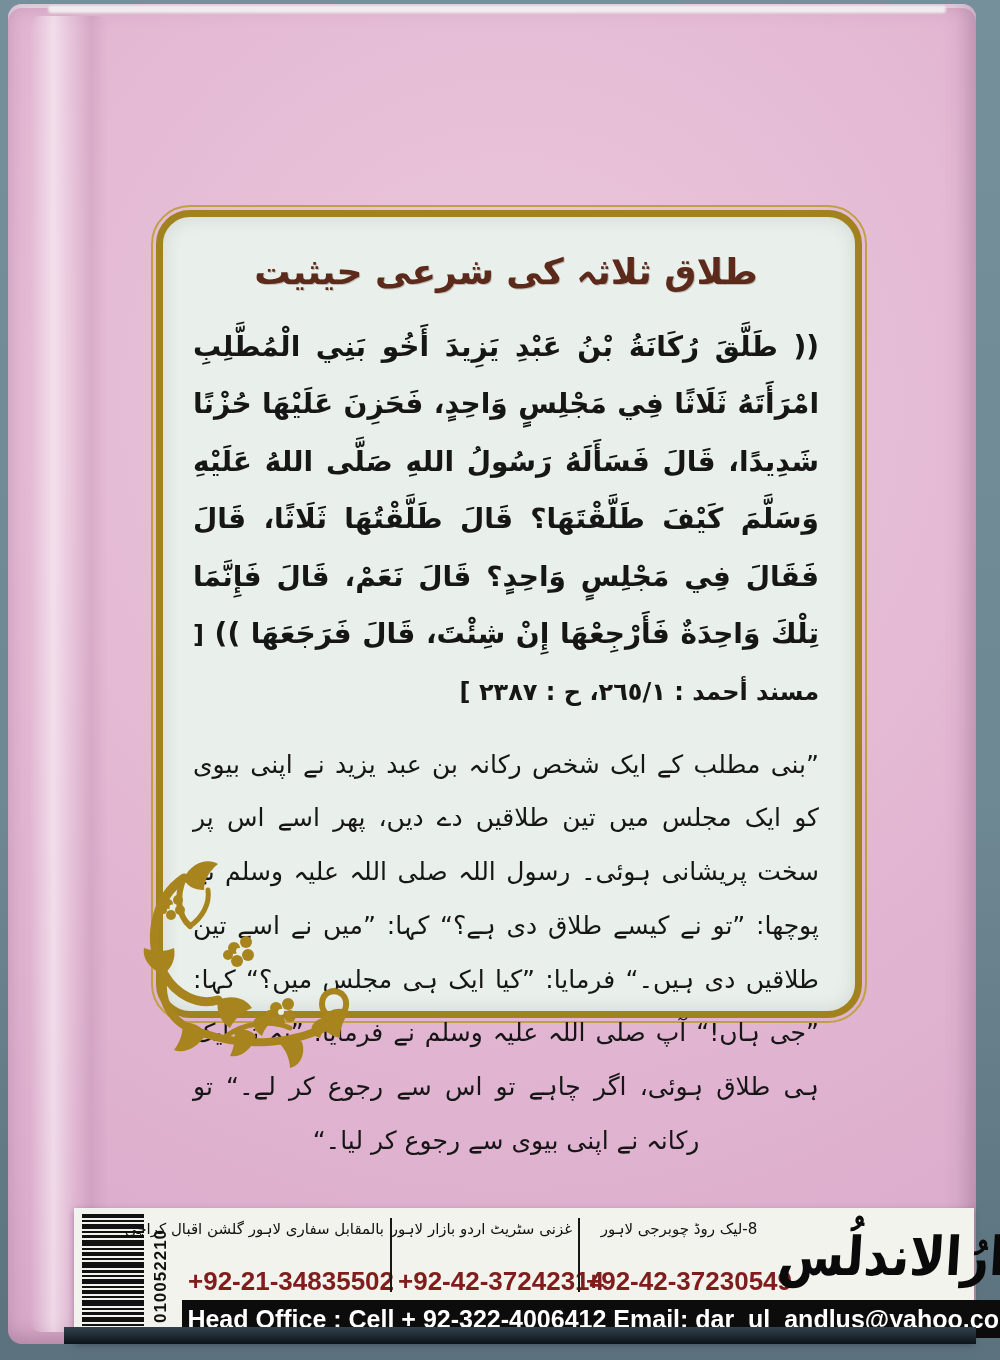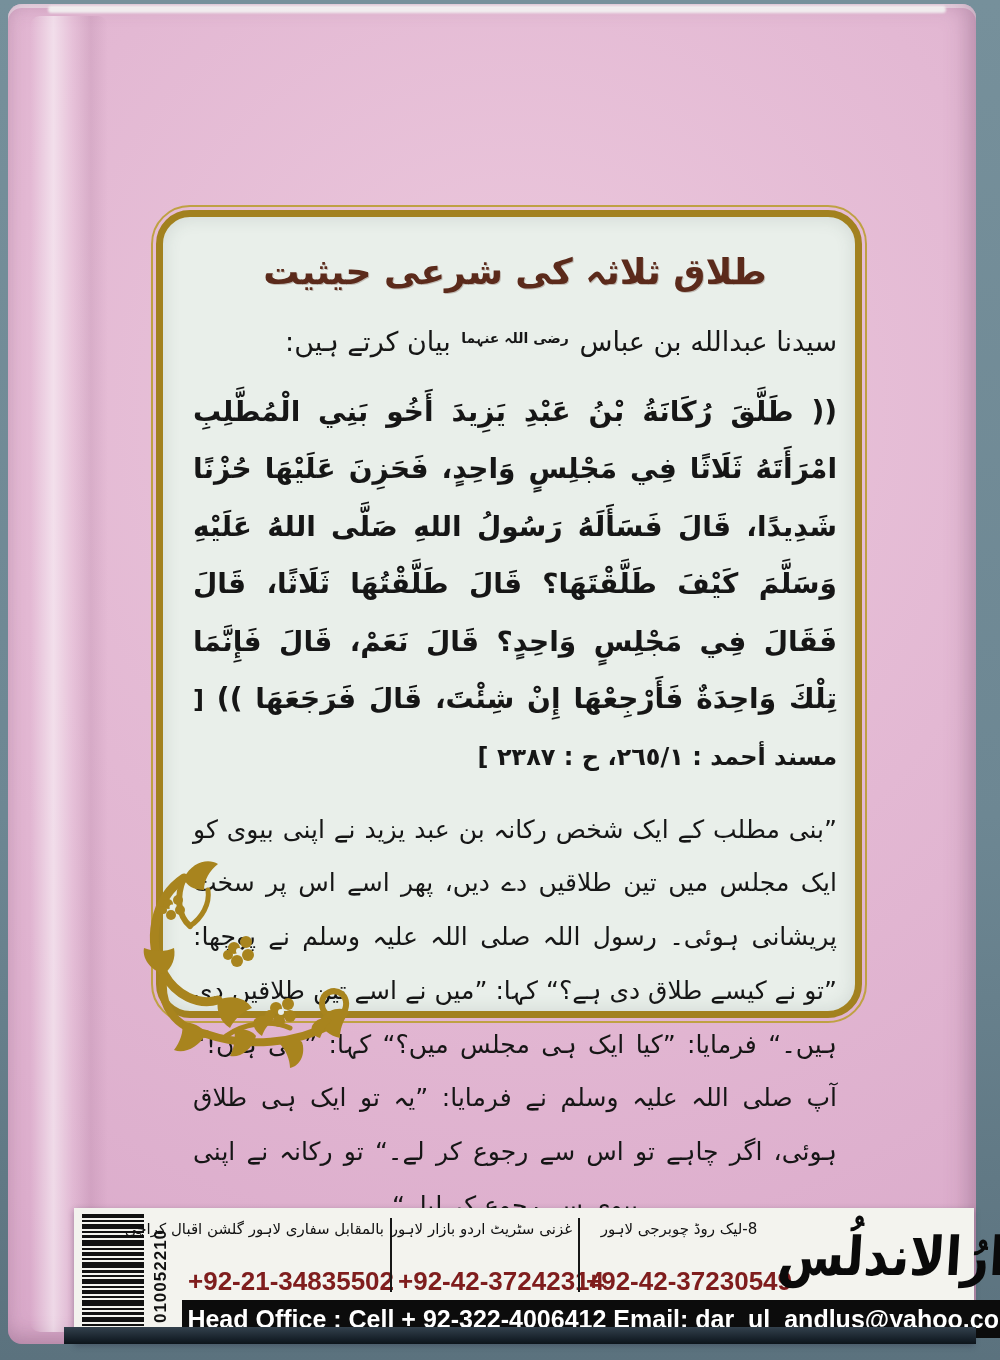--- a/index.html
+++ b/index.html
@@ -21,21 +21,21 @@
            background:linear-gradient(90deg, rgba(255,255,255,0) 0%, rgba(255,255,255,.55) 30%,
                       rgba(255,255,255,.12) 55%, rgba(150,100,135,.16) 78%, rgba(255,255,255,0) 100%); }
   .book-bottom-edge { position:absolute; left:56px; right:0; bottom:0; height:17px;
            background:linear-gradient(180deg,#33414d 0%, #17212a 70%, #0d141a 100%); }
 
   
   .frame { position:absolute; left:148px; top:206px; width:706px; height:808px;
            background:#e9efea; border:7px solid #a2811f; border-radius:34px;
            outline:2px solid #bfa143; outline-offset:3px;
            box-shadow: inset 0 0 18px rgba(60,80,70,.14); }
-  .frame-content { position:absolute; inset:0; padding:24px 18px 18px 30px;
+  .frame-content { position:absolute; inset:0; padding:24px 36px 18px 30px;
                    direction:rtl; color:#161616; }
 
   .panel-title { text-align:center; font-weight:bold; font-size:36px; color:#5b2a1b;
                  margin-top:10px; letter-spacing:0px;
                  text-shadow:1px 1px 0 rgba(70,30,20,.25); }
 
   .intro-line { text-align:right; font-size:27px; margin-top:34px; font-weight:500; }
   .intro-line .honorific { font-size:14px; font-weight:bold; display:inline-block;
                            transform:translateY(-8px); margin:0 2px; }
 
@@ -86,25 +86,20 @@
 
 <div class="page">
   <div class="book">
     <div class="glare-top"></div>
     <div class="spine"></div>
 
     <div class="frame">
       <div class="frame-content">
         <div class="panel-title">طلاق ثلاثہ کی شرعی حیثیت</div>
 
-        <div class="intro-line">
-          <span>سیدنا عبدالله بن عباس</span>
-          <span class="honorific">رضی اللہ عنہما</span>
-          <span>بیان کرتے ہیں:</span>
-        </div>
 
         <div class="arabic-text">
           <span>(( طَلَّقَ رُكَانَةُ بْنُ عَبْدِ يَزِيدَ أَخُو بَنِي الْمُطَّلِبِ امْرَأَتَهُ ثَلَاثًا فِي مَجْلِسٍ وَاحِدٍ، فَحَزِنَ عَلَيْهَا حُزْنًا شَدِيدًا، قَالَ فَسَأَلَهُ رَسُولُ اللهِ صَلَّى اللهُ عَلَيْهِ وَسَلَّمَ كَيْفَ طَلَّقْتَهَا؟ قَالَ طَلَّقْتُهَا ثَلَاثًا، قَالَ فَقَالَ فِي مَجْلِسٍ وَاحِدٍ؟ قَالَ نَعَمْ، قَالَ فَإِنَّمَا تِلْكَ وَاحِدَةٌ فَأَرْجِعْهَا إِنْ شِئْتَ، قَالَ فَرَجَعَهَا ))</span>
           <span class="ref">[ مسند أحمد : ٢٦٥/١، ح : ٢٣٨٧ ]</span>
         </div>
 
         <div class="urdu-text">”بنی مطلب کے ایک شخص رکانہ بن عبد یزید نے اپنی بیوی کو ایک مجلس میں تین طلاقیں دے دیں، پھر اسے اس پر سخت پریشانی ہوئی۔ رسول اللہ صلی اللہ علیہ وسلم نے پوچھا: ”تو نے کیسے طلاق دی ہے؟“ کہا: ”میں نے اسے تین طلاقیں دی ہیں۔“ فرمایا: ”کیا ایک ہی مجلس میں؟“ کہا: ”جی ہاں!“ آپ صلی اللہ علیہ وسلم نے فرمایا: ”یہ تو ایک ہی طلاق ہوئی، اگر چاہے تو اس سے رجوع کر لے۔“ تو رکانہ نے اپنی بیوی سے رجوع کر لیا۔“</div>
       </div>
     </div>
 

